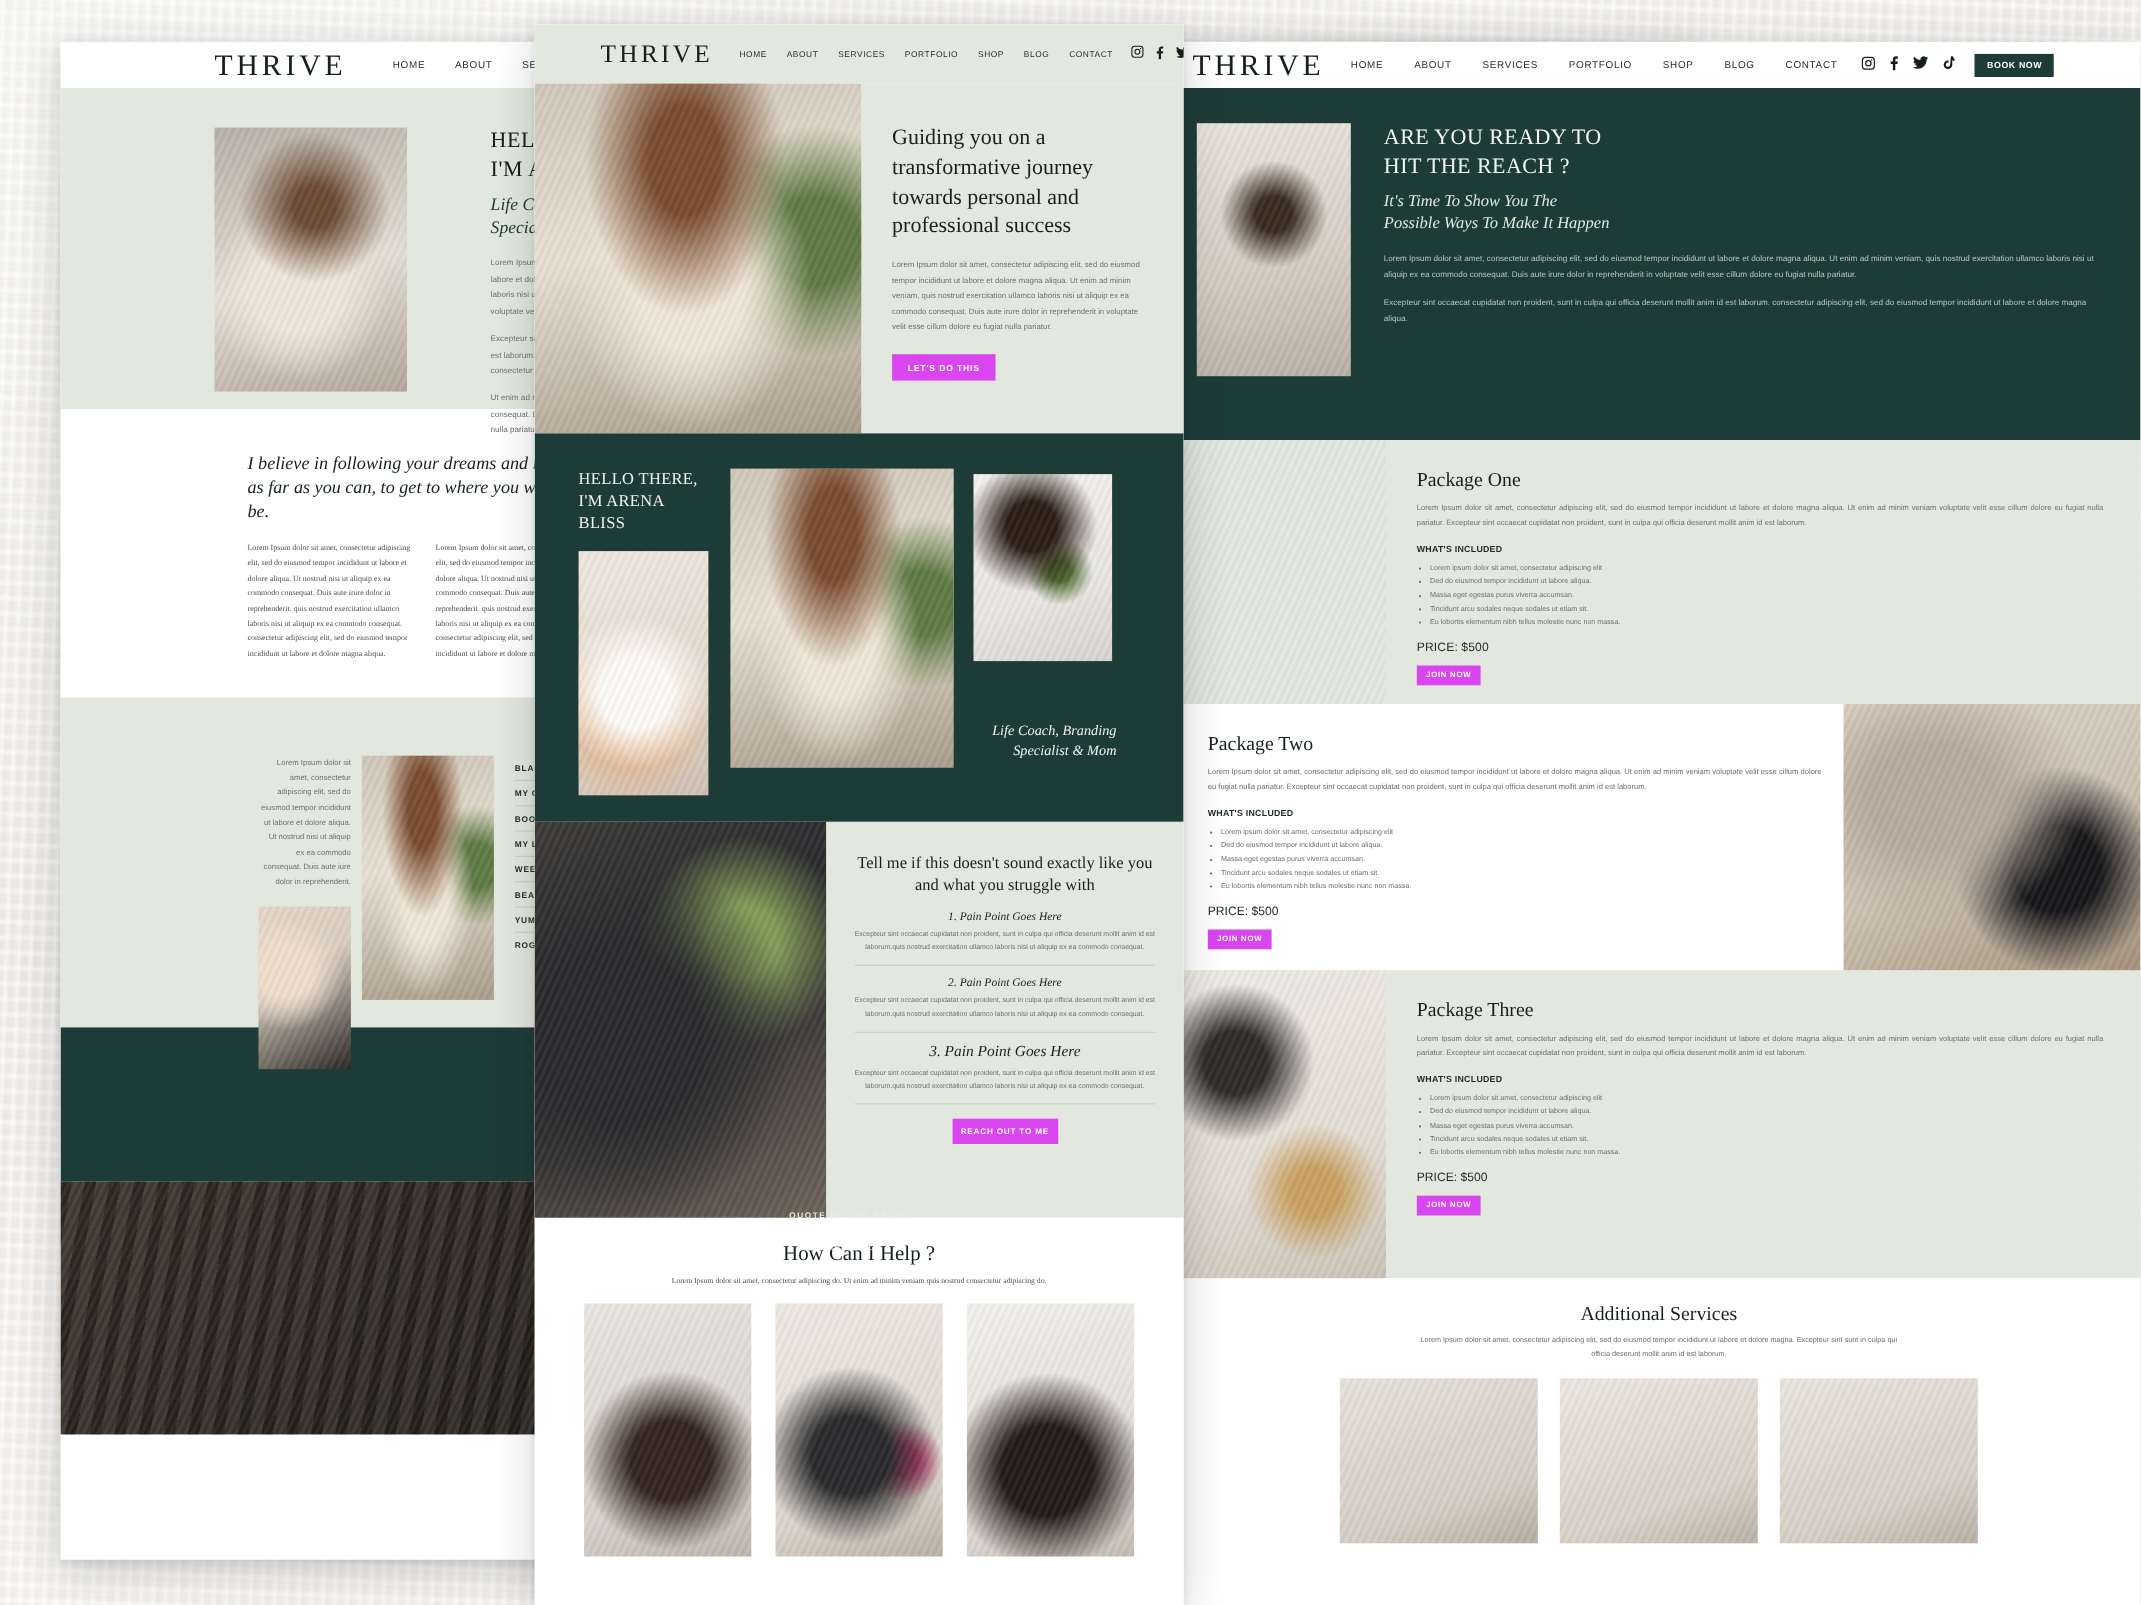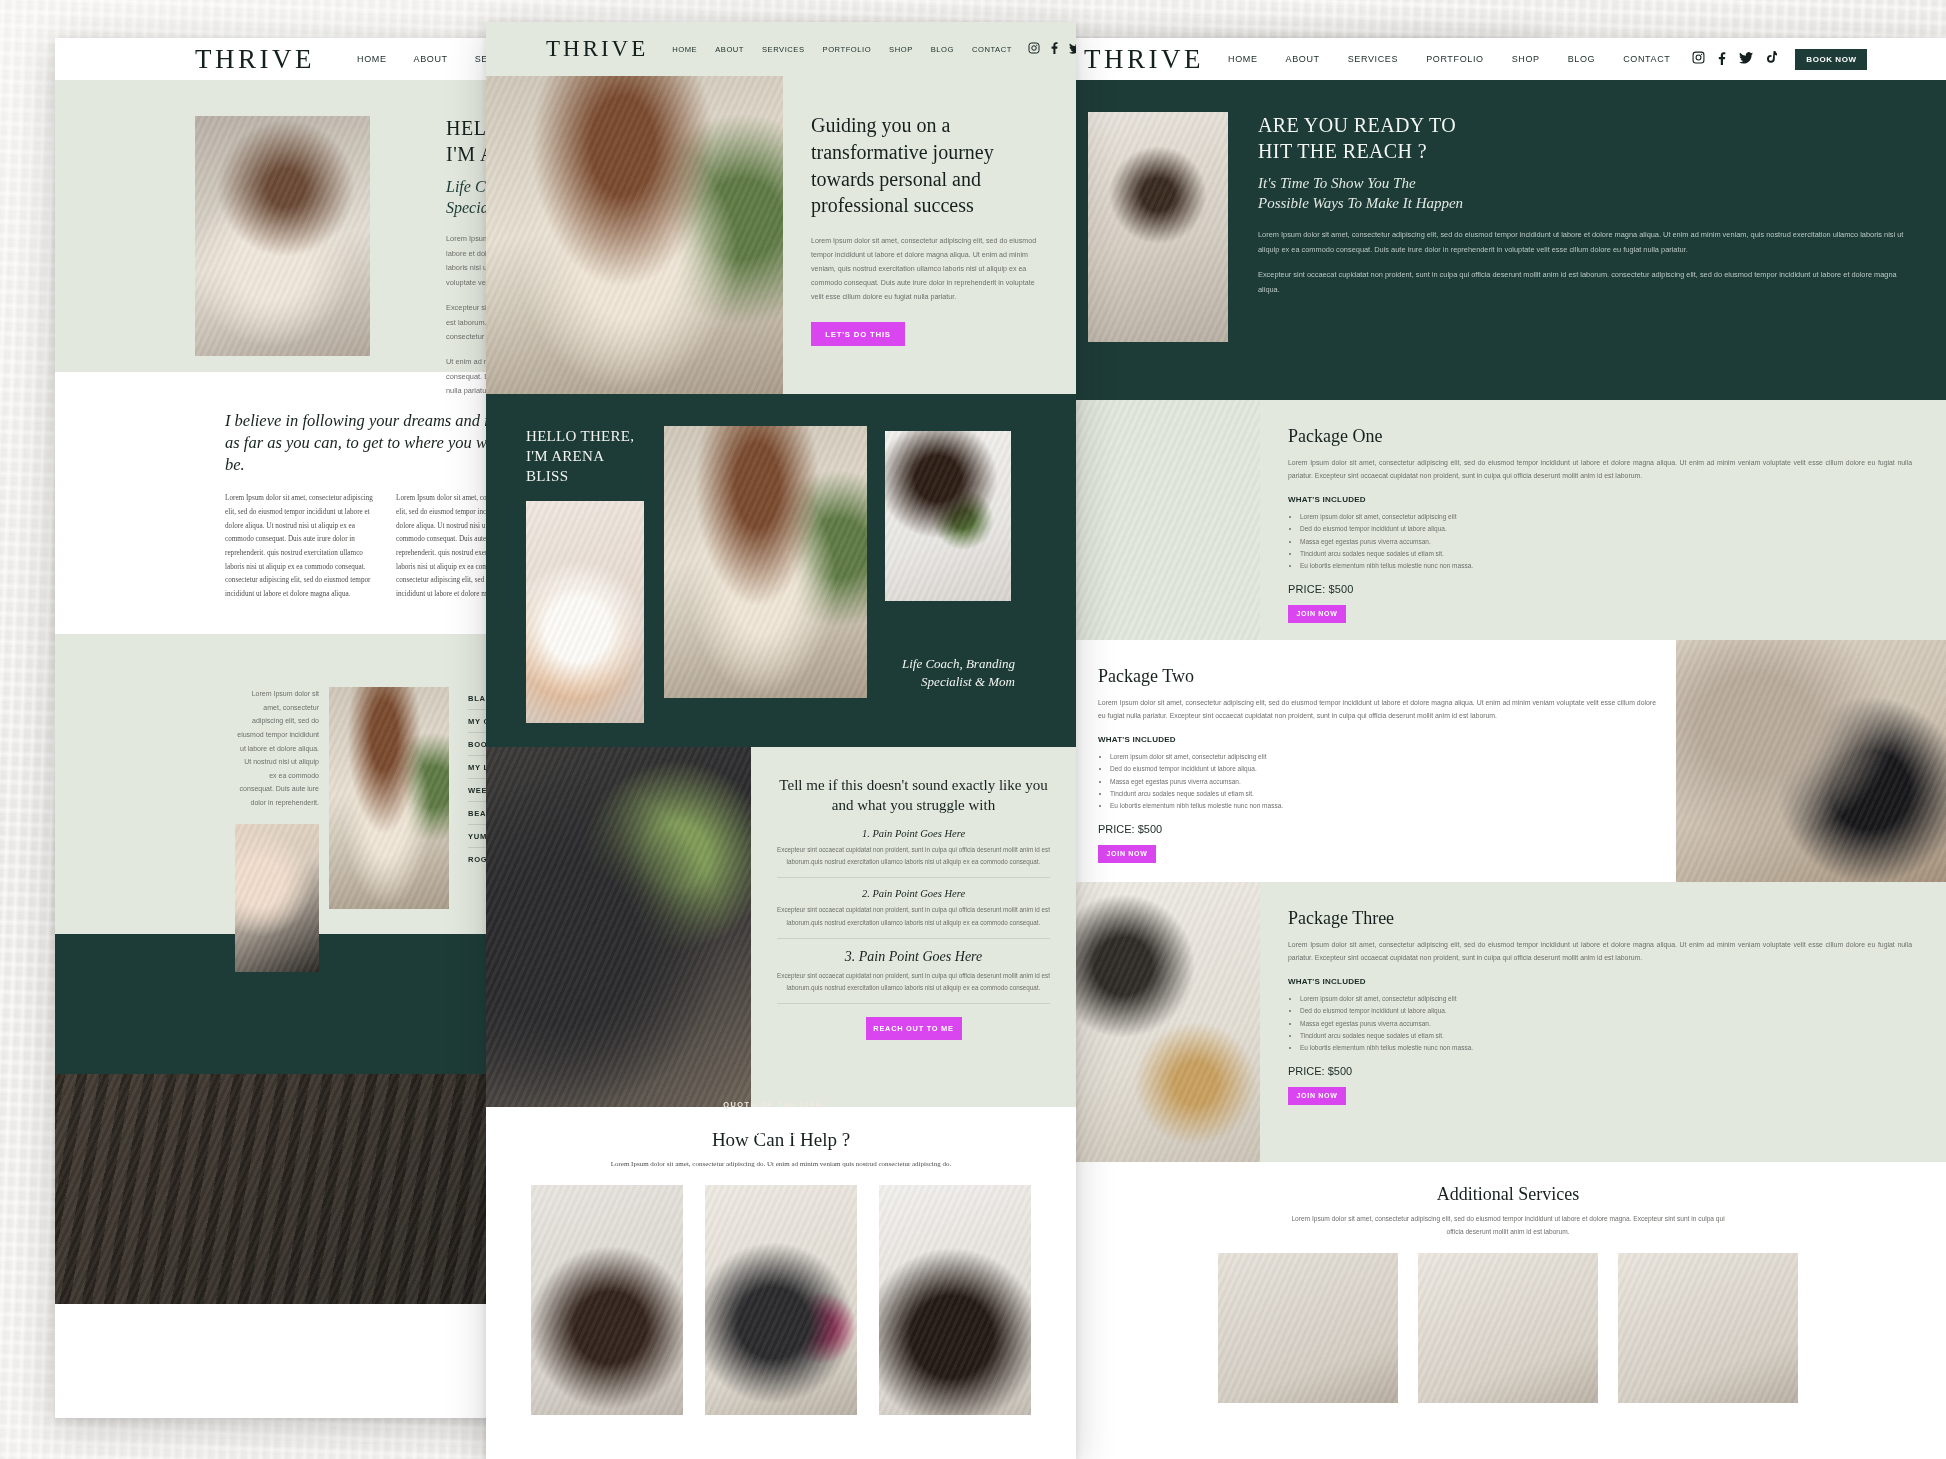--- a/index.html
+++ b/index.html
@@ -229,21 +229,21 @@
         <div class="serif" style="font-size:30px;color:#fff;">102</div>
         <div style="font-size:7.2px;font-weight:bold;letter-spacing:.12em;color:#e7ece6;margin-top:6px;">COUNTRY</div>
         <div style="font-size:7.2px;font-weight:bold;letter-spacing:.12em;color:#e7ece6;">TRAVELLED</div>
       </div>
     </div>
   </div>
 
   <div class="ph ph-keyboard" style="height:230px;position:relative;">
     <div style="position:absolute;inset:0;background:rgba(30,26,22,.30);"></div>
     <div style="position:absolute;inset:0;z-index:2;text-align:center;padding-top:26px;padding-right:60px;">
-      <div style="font-size:7.4px;font-weight:bold;letter-spacing:.2em;color:#efe9e1;">QUOTE OF THE LIFE</div>
+      <div style="font-size:7.4px;font-weight:bold;letter-spacing:.2em;color:#efe9e1;">QUOTE OF THE READY</div>
       <div class="serif" style="font-size:12px;font-style:italic;color:#fff;margin-top:16px;">-Steve Jobs</div>
     </div>
   </div>
 </div>
 
 <div class="page" id="page-right">
 
   <div class="bg-white" style="height:42px;padding-left:14px;">
     <div class="nav">
       <div class="logo" style="font-size:27px;">THRIVE</div>

